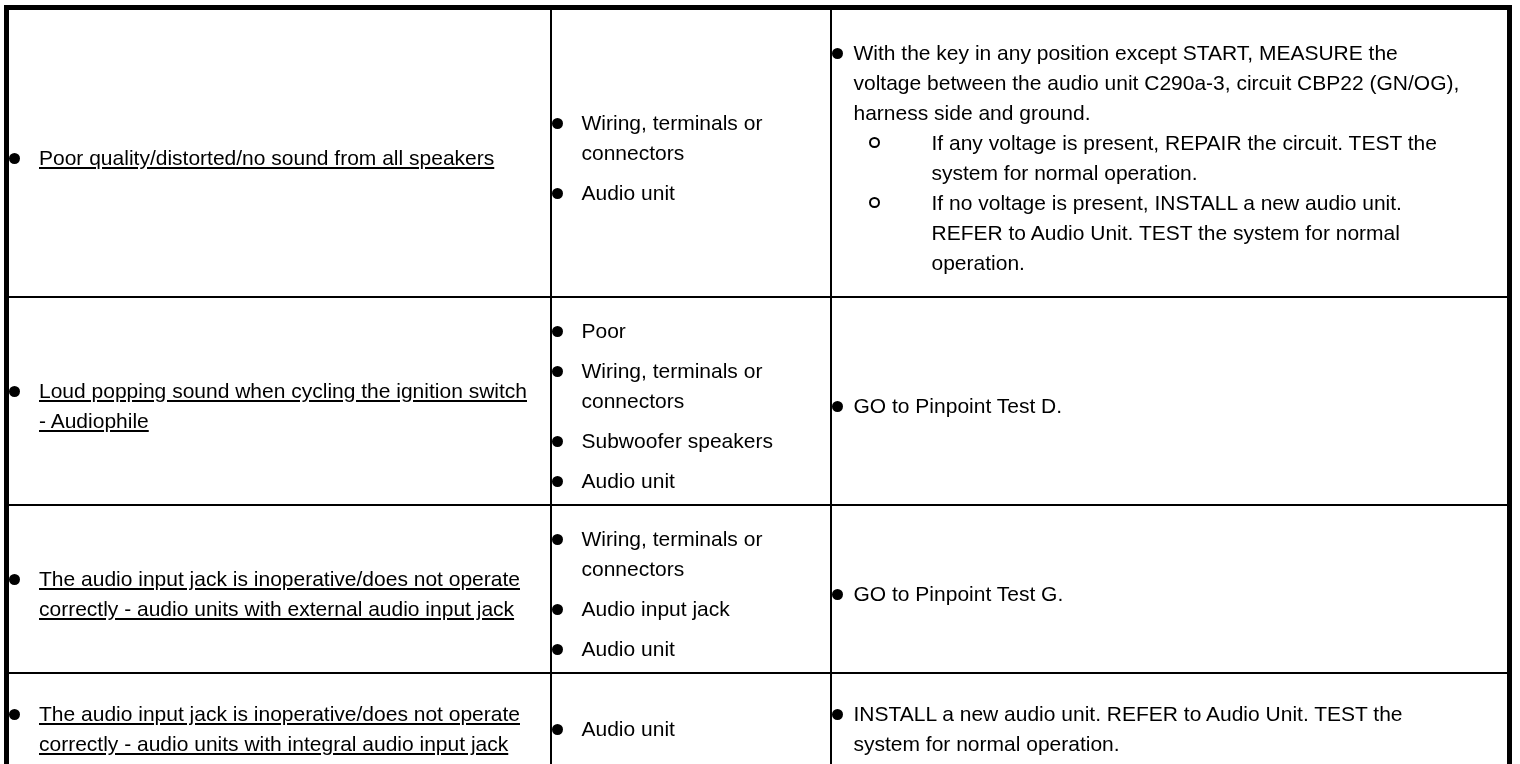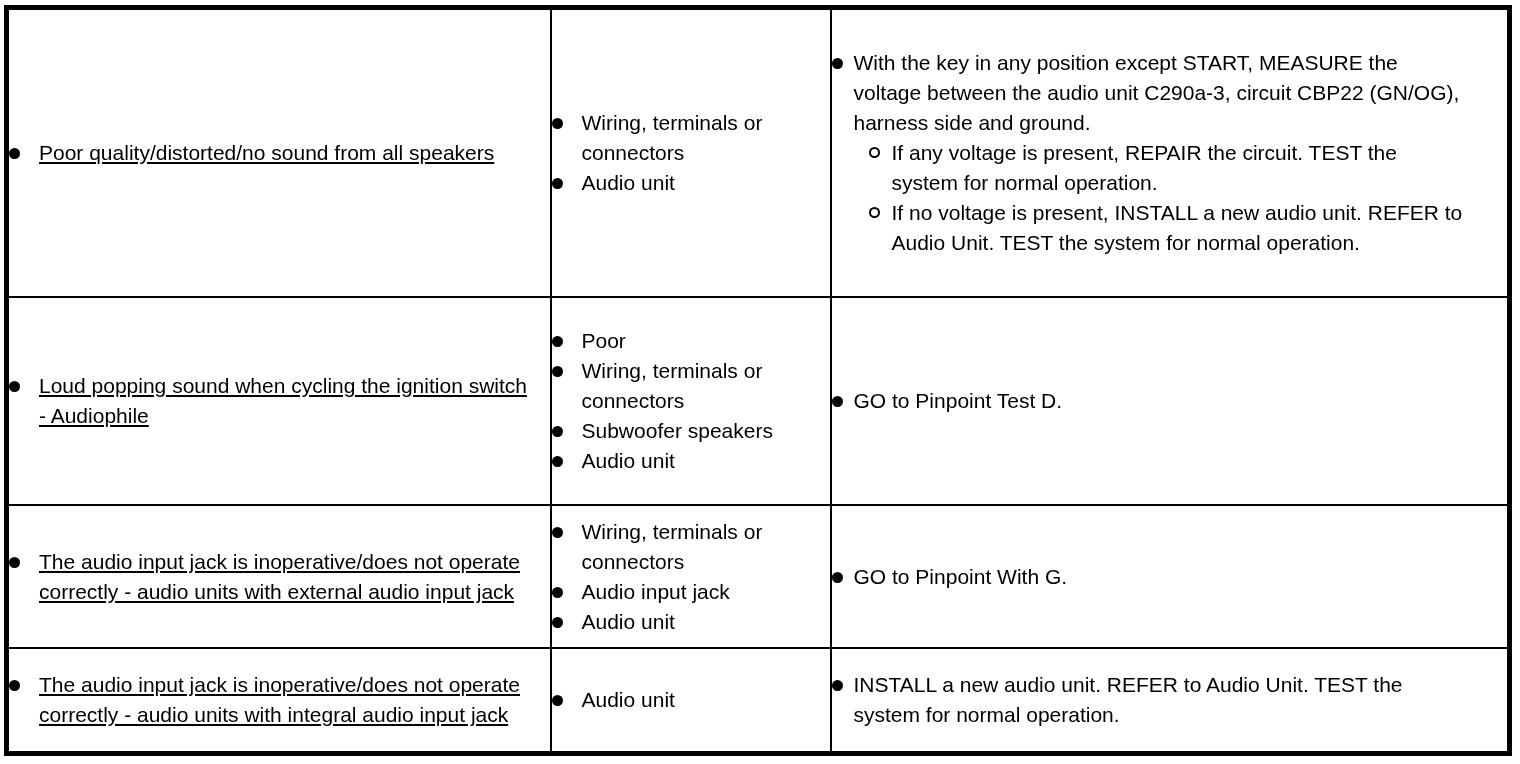--- a/index.html
+++ b/index.html
@@ -36,37 +36,39 @@
     line-height: 30px;
   }
   td.col-symptom  { padding-left: 24px; text-decoration: underline; }
   td.col-source   { padding-left: 24px; padding-right: 6px; }
   td.col-action   { padding-left: 22px; }
   td.v-top        { vertical-align: top; padding-top: 12px; }
 
   .bullet-item {
     display: flex;
     align-items: flex-start;
+    margin-top: 10px;
   }
   .bullet {
     flex: 0 0 auto;
     width: 11px;
     height: 11px;
     border-radius: 50%;
     background: #000;
     margin-top: 10px;
   }
   .gap-wide  { margin-right: 19px; }
   .gap-narrow{ margin-right: 11px; }
   .bullet-text { flex: 1 1 auto; }
 
   .sub-list { margin-left: 15px; }
   .sub-item {
     display: flex;
     align-items: flex-start;
+    gap: 40px;
   }
   .sub-bullet {
     flex: 0 0 auto;
     width: 11px;
     height: 11px;
     border-radius: 50%;
     border: 2.5px solid #000;
     background: #fff;
     margin-top: 9px;
     margin-right: 12px;
@@ -172,21 +174,21 @@
           <span class="bullet-text">Audio input jack</span>
         </div>
         <div class="bullet-item">
           <span class="bullet gap-wide"></span>
           <span class="bullet-text">Audio unit</span>
         </div>
       </td>
       <td class="col-action">
         <div class="bullet-item">
           <span class="bullet gap-narrow"></span>
-          <span class="bullet-text action-text">GO to Pinpoint With G.</span>
+          <span class="bullet-text action-text">GO to Pinpoint Test G.</span>
         </div>
       </td>
     </tr>
 
     <tr style="height:105px">
       <td class="col-symptom">
         <div class="bullet-item">
           <span class="bullet gap-wide"></span>
           <span class="bullet-text">The audio input jack is inoperative/does not operate correctly - audio units with integral audio input jack</span>
         </div>

